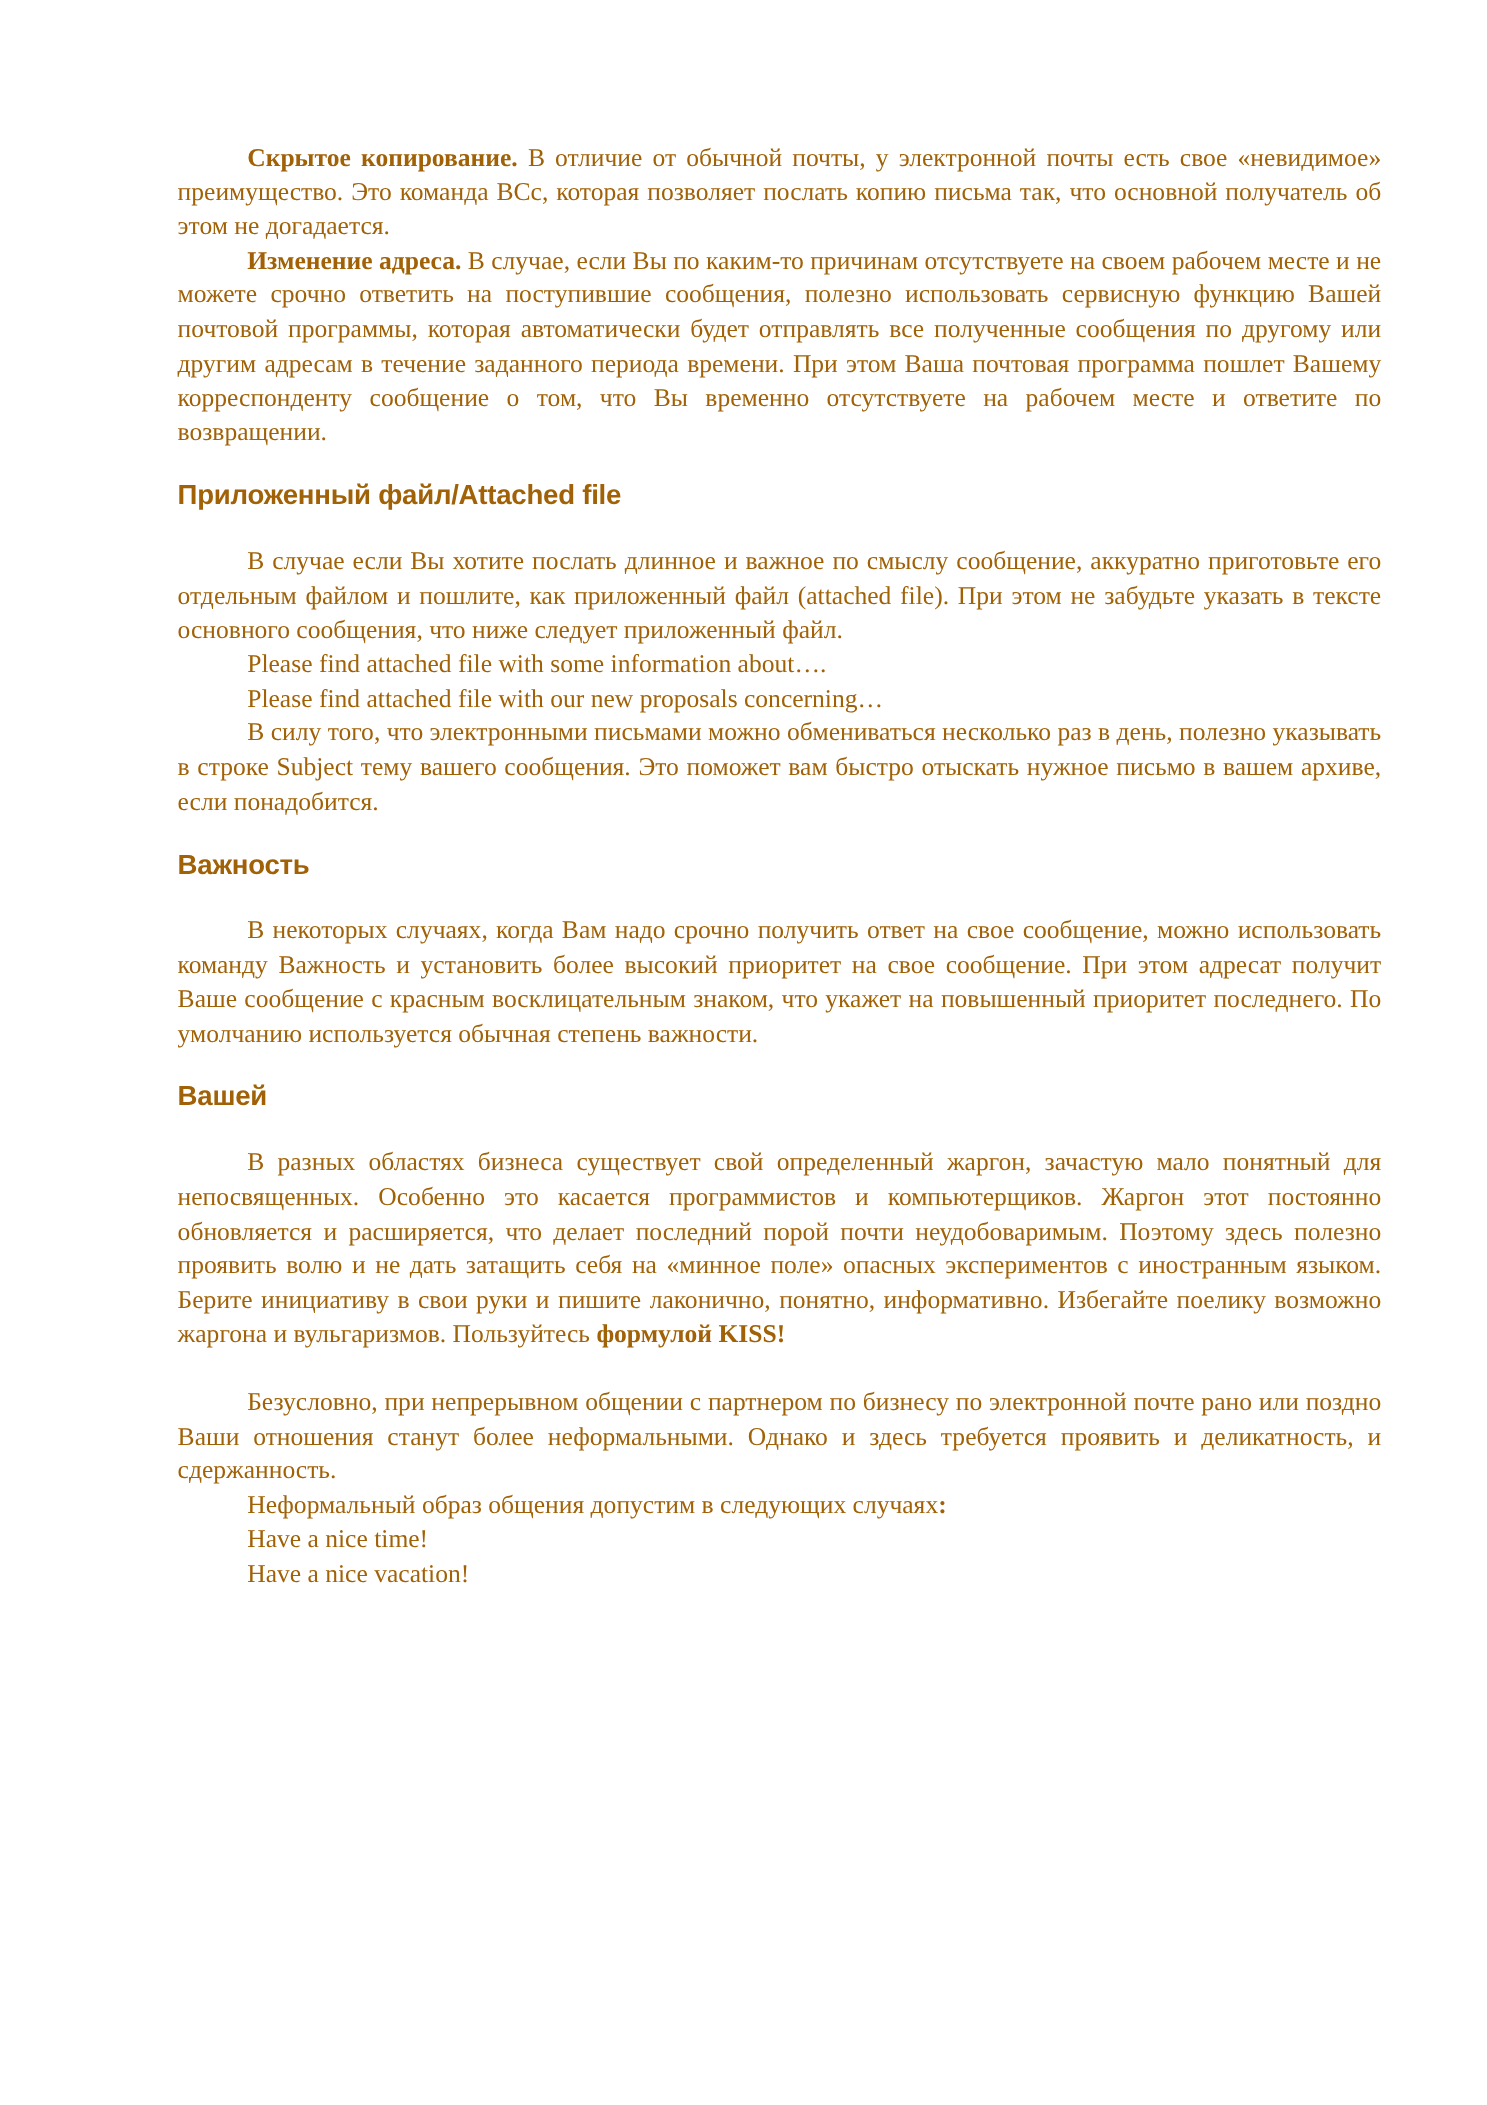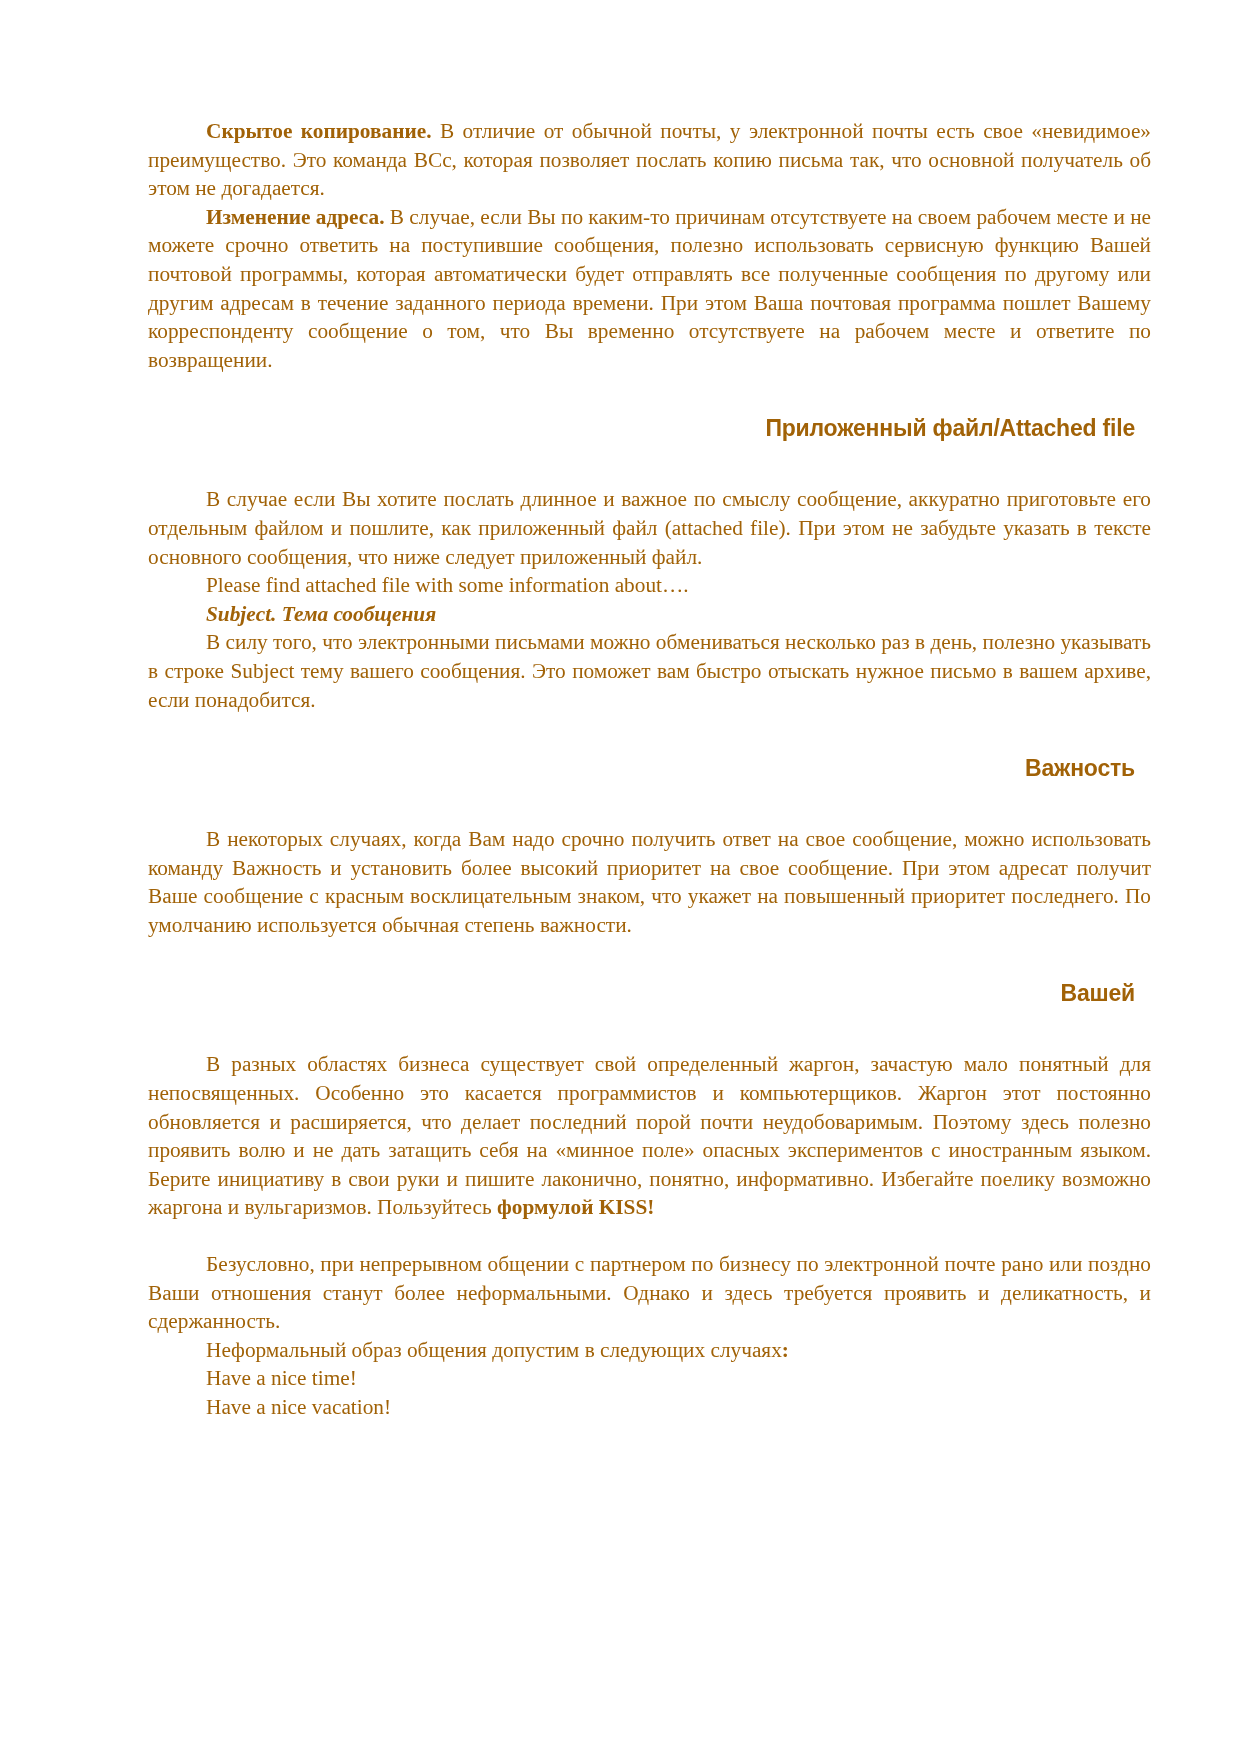--- a/index.html
+++ b/index.html
@@ -8,42 +8,42 @@
     position: absolute; left: 148px; top: 117px; width: 1003px;
     font-family: "Liberation Serif", serif; font-size: 21.3px; line-height: 28.6px;
     color: #a16207; text-align: justify;
   }
   .p { margin: 0; text-indent: 58px; }
   .p.last { text-align-last: left; }
   .b { font-weight: bold; }
   .bi { font-weight: bold; font-style: italic; }
   .h {
     font-family: "Liberation Sans", sans-serif; font-weight: bold; font-size: 23px;
-    text-align: right; margin: 16px; line-height: 28px; letter-spacing: -0.2px;
+    text-align: left; margin: 0; line-height: 28px; letter-spacing: -0.2px;
   }
   .gap-h1 { height: 24px; }
   .gap-h2 { height: 27px; }
 </style>
 </head>
 <body>
 
 <div class="page">
 
   <p class="p last"><span class="b">Скрытое копирование.</span><span> В отличие от обычной почты, у электронной почты есть свое «невидимое» преимущество. Это команда BCc, которая позволяет послать копию письма так, что основной получатель об этом не догадается.</span></p>
 
   <p class="p last"><span class="b">Изменение адреса.</span><span> В случае, если Вы по каким-то причинам отсутствуете на своем рабочем месте и не можете срочно ответить на поступившие сообщения, полезно использовать сервисную функцию Вашей почтовой программы, которая автоматически будет отправлять все полученные сообщения по другому или другим адресам в течение заданного периода времени. При этом Ваша почтовая программа пошлет Вашему корреспонденту сообщение о том, что Вы временно отсутствуете на рабочем месте и ответите по возвращении.</span></p>
 
 
   <div class="gap-h1"></div>
   <h2 class="h">Приложенный файл/Attached file</h2>
   <div class="gap-h2"></div>
 
   <p class="p last">В случае если Вы хотите послать длинное и важное по смыслу сообщение, аккуратно приготовьте его отдельным файлом и пошлите, как приложенный файл (attached file). При этом не забудьте указать в тексте основного сообщения, что ниже следует приложенный файл.</p>
   <p class="p">Please find attached file with some information about….</p>
-  <p class="p bi">Subject. Тема сообщения</p>
+  <p class="p">Please find attached file with our new proposals concerning…</p>
   <p class="p last">В силу того, что электронными письмами можно обмениваться несколько раз в день, полезно указывать в строке Subject тему вашего сообщения. Это поможет вам быстро отыскать нужное письмо в вашем архиве, если понадобится.</p>
 
   <div class="gap-h1"></div>
   <h2 class="h">Важность</h2>
   <div class="gap-h2"></div>
 
   <p class="p last">В некоторых случаях, когда Вам надо срочно получить ответ на свое сообщение, можно использовать команду Важность и установить более высокий приоритет на свое сообщение. При этом адресат получит Ваше сообщение с красным восклицательным знаком, что укажет на повышенный приоритет последнего. По умолчанию используется обычная степень важности.</p>
 
   <div class="gap-h1"></div>
   <h2 class="h">Вашей</h2>

